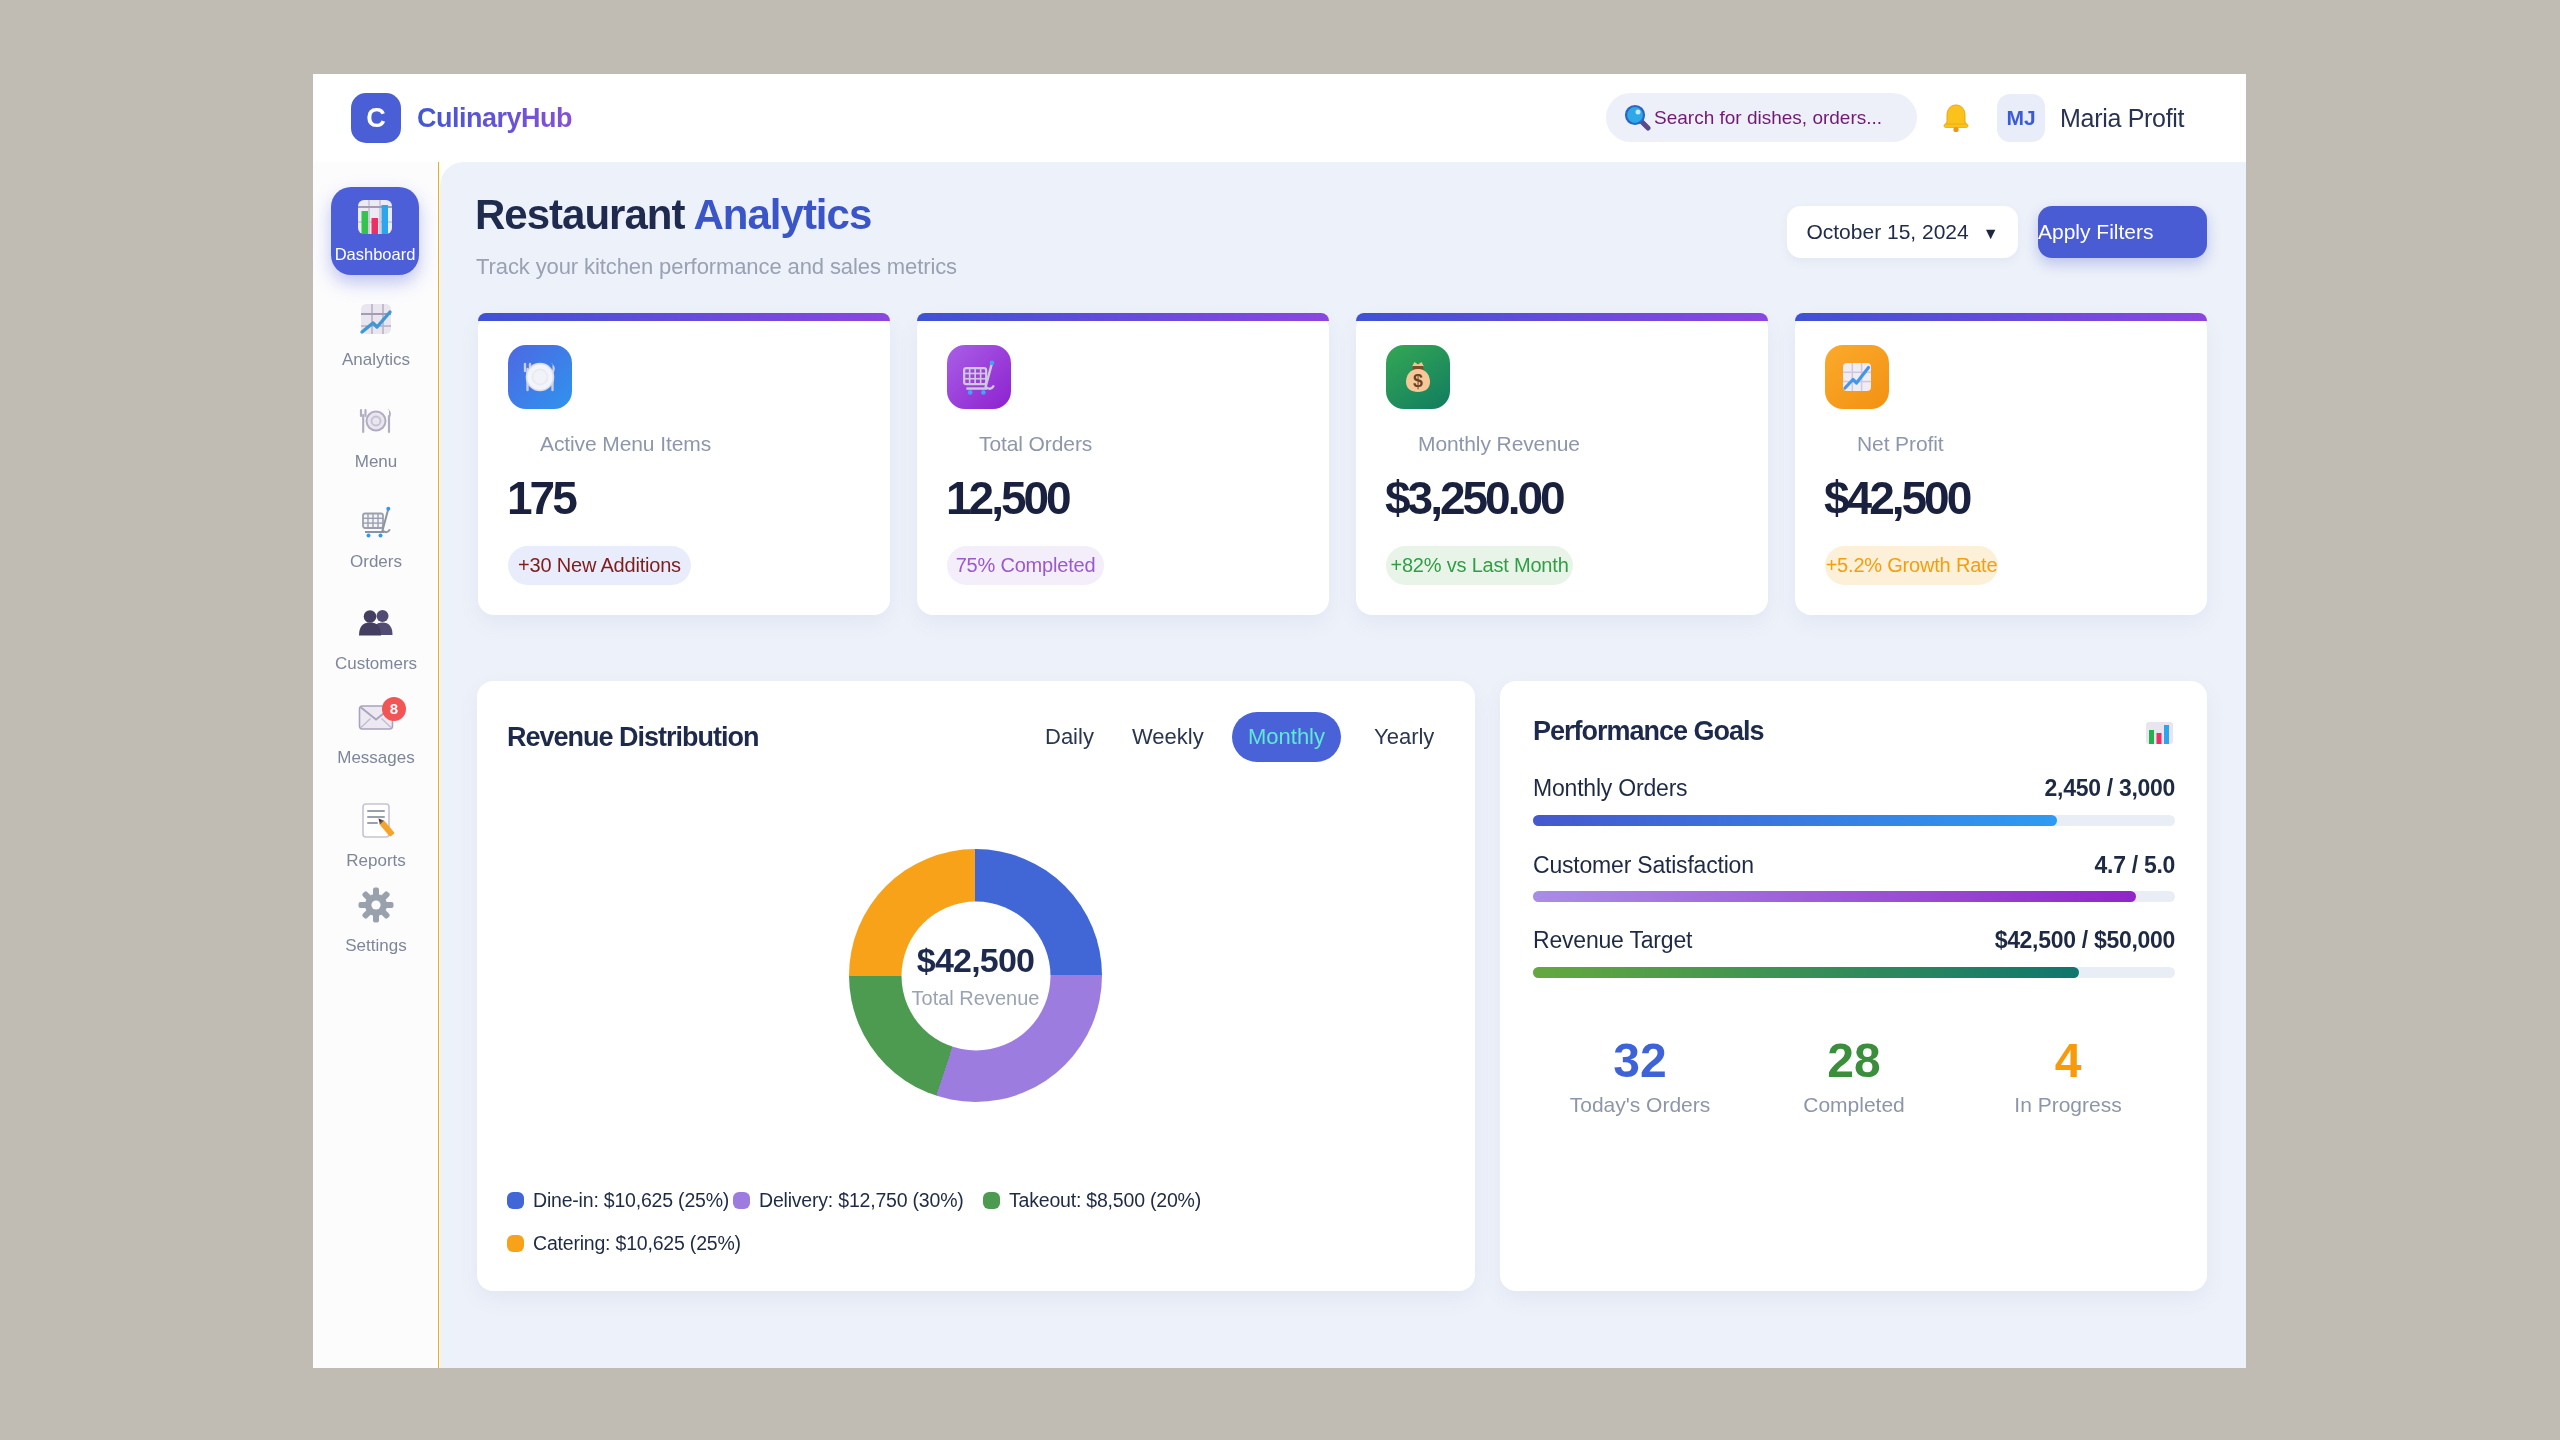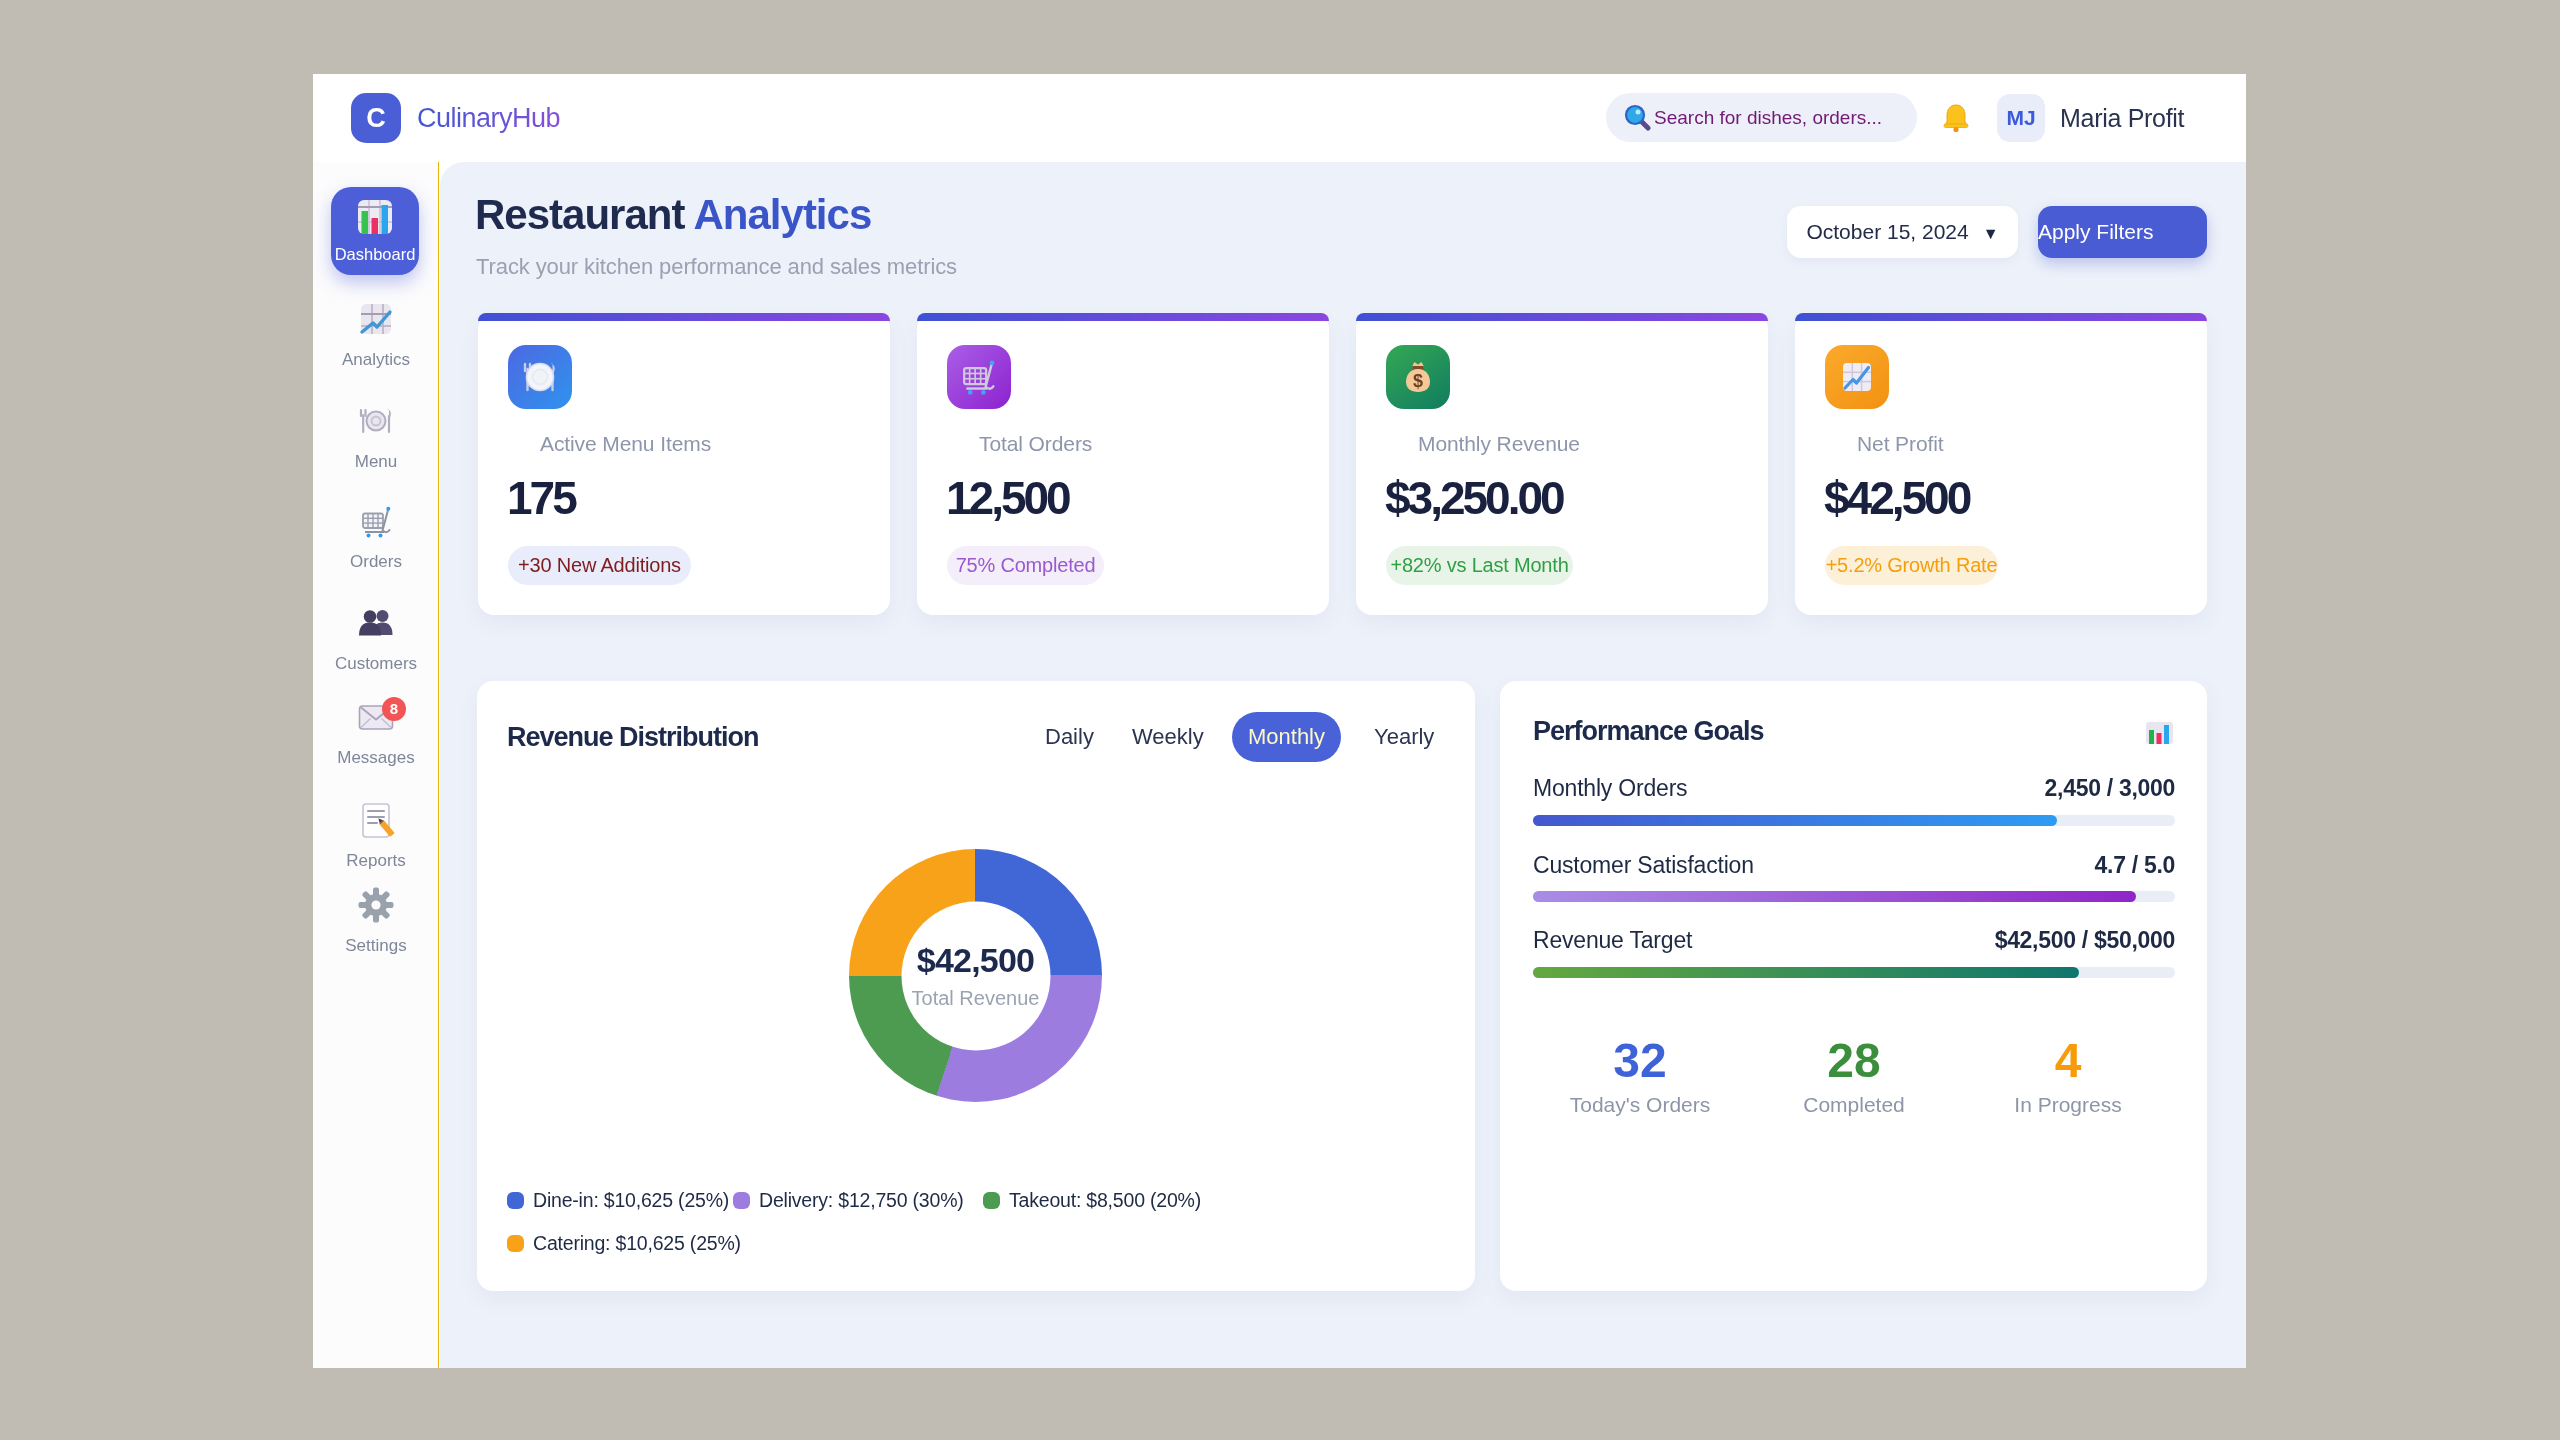--- a/index.html
+++ b/index.html
@@ -1,21 +1,21 @@
 <!DOCTYPE html>
 <html><head>
 <meta charset="utf-8">
 <style>
 * { margin:0; padding:0; box-sizing:border-box; }
 html,body { width:2560px; height:1440px; overflow:hidden; }
 body { background:#c1bcb3; font-family:"Liberation Sans", sans-serif; }
 .page { position:absolute; left:313px; top:74px; width:1933px; height:1294px; background:#fff; }
 .hdr { position:absolute; left:0; top:0; width:1933px; height:88px; background:#fff; }
 .logo { position:absolute; left:38px; top:19px; width:50px; height:50px; border-radius:15px; background:#4a5fd6; color:#fff; font-size:27px; font-weight:bold; text-align:center; line-height:50px; }
-.brand { position:absolute; left:104px; top:0; height:88px; line-height:88px; font-size:27px; letter-spacing:-0.5px; font-weight:normal; background:linear-gradient(90deg,#4257d2,#8450d8); -webkit-background-clip:text; background-clip:text; color:transparent; }
+.brand { position:absolute; left:104px; top:0; height:88px; line-height:88px; font-size:27px; letter-spacing:-0.5px; font-weight:bold; background:linear-gradient(90deg,#4257d2,#8450d8); -webkit-background-clip:text; background-clip:text; color:transparent; }
 .search { position:absolute; left:1293px; top:19px; width:311px; height:49px; border-radius:25px; background:#eef0f9; }
 .search .mg { position:absolute; left:18px; top:11px; }
 .search .ph { position:absolute; left:48px; top:0; line-height:49px; font-size:19px; color:#701a75; white-space:nowrap; }
 .bell { position:absolute; left:1628px; top:29px; }
 .avatar { position:absolute; left:1684px; top:20px; width:48px; height:48px; border-radius:13px; background:#e9edfa; color:#3b5bd8; font-weight:bold; font-size:21px; text-align:center; line-height:48px; }
 .uname { position:absolute; left:1747px; top:0; height:88px; line-height:88px; font-size:25px; letter-spacing:-0.3px; color:#29334f; }
 .sidebar { position:absolute; left:0; top:88px; width:126px; height:1206px; background:#fcfcfd; border-right:1px solid #eab308; }
 .nav-item { position:absolute; left:0; width:126px; text-align:center; }
 .nav-item .lbl { display:block; margin-top:7px; font-size:17px; color:#7e8799; }
 .nav-ico { display:inline-block; width:40px; height:40px; position:relative; }
@@ -35,21 +35,21 @@
 .scard .slbl { position:absolute; left:30px; top:119px; font-size:21px; letter-spacing:-0.1px; color:#8d96ab;margin-left:32px; }
 .scard .sval { position:absolute; left:29px; top:158px; font-size:46px; font-weight:bold; color:#19213f; letter-spacing:-3px; }
 .scard .spill { position:absolute; left:30px; top:233px; height:39px; border-radius:20px; font-size:20px; letter-spacing:-0.2px; line-height:39px; text-align:center; display:inline-block; }
 .itile svg { position:absolute; left:50%; top:50%; transform:translate(-50%,-50%); }
 .chcard { position:absolute; top:607px; background:#fff; border-radius:16px; box-shadow:0 8px 20px rgba(100,116,180,0.08); }
 .rvcard { left:164px; width:998px; height:610px; }
 .pgcard { left:1187px; width:707px; height:610px; }
 .cardtitle { position:absolute; font-size:27px; font-weight:bold; color:#1e2a4c; letter-spacing:-1px; }
 .tabs { position:absolute; top:31px; left:0; width:100%; height:50px; }
 .tab { position:absolute; top:0; height:50px; line-height:50px; font-size:22px; color:#2a3550; }
-.tab.on { background:#4962d8; color:#fef9c3; border-radius:25px; width:109px; text-align:center; }
+.tab.on { background:#4962d8; color:#5eead4; border-radius:25px; width:109px; text-align:center; }
 .donut { position:absolute; left:372px; top:168px; width:253px; height:253px; border-radius:50%;
   background:conic-gradient(#4166d5 0 25%, #9d7ce0 25% 55%, #4d9b51 55% 75%, #f7a219 75% 100%); }
 .donut .hole { position:absolute; left:50%; top:50%; transform:translate(-50%,-50%); width:149px; height:149px; border-radius:50%; background:#fff; text-align:center; }
 .hole .amt { margin-top:39px; font-size:34px; font-weight:bold; color:#1d2a4d; letter-spacing:-0.8px; }
 .hole .sub2 { margin-top:7px; font-size:20px; color:#9aa3b2; white-space:nowrap; }
 .leg { position:absolute; font-size:19.5px; letter-spacing:-0.2px; color:#1f2a44; white-space:nowrap; }
 .leg .dot { display:inline-block; width:17px; height:17px; border-radius:6px; margin-right:9px; vertical-align:-1.5px; }
 .pgrow-lbl { position:absolute; font-size:23px; letter-spacing:-0.2px; color:#1e2a44; }
 .pgrow-val { position:absolute; font-size:23px; letter-spacing:-0.3px; font-weight:bold; color:#1e2a44; right:32px; text-align:right; }
 .track { position:absolute; left:33px; width:642px; height:11px; border-radius:6px; background:#e8edf6; }

